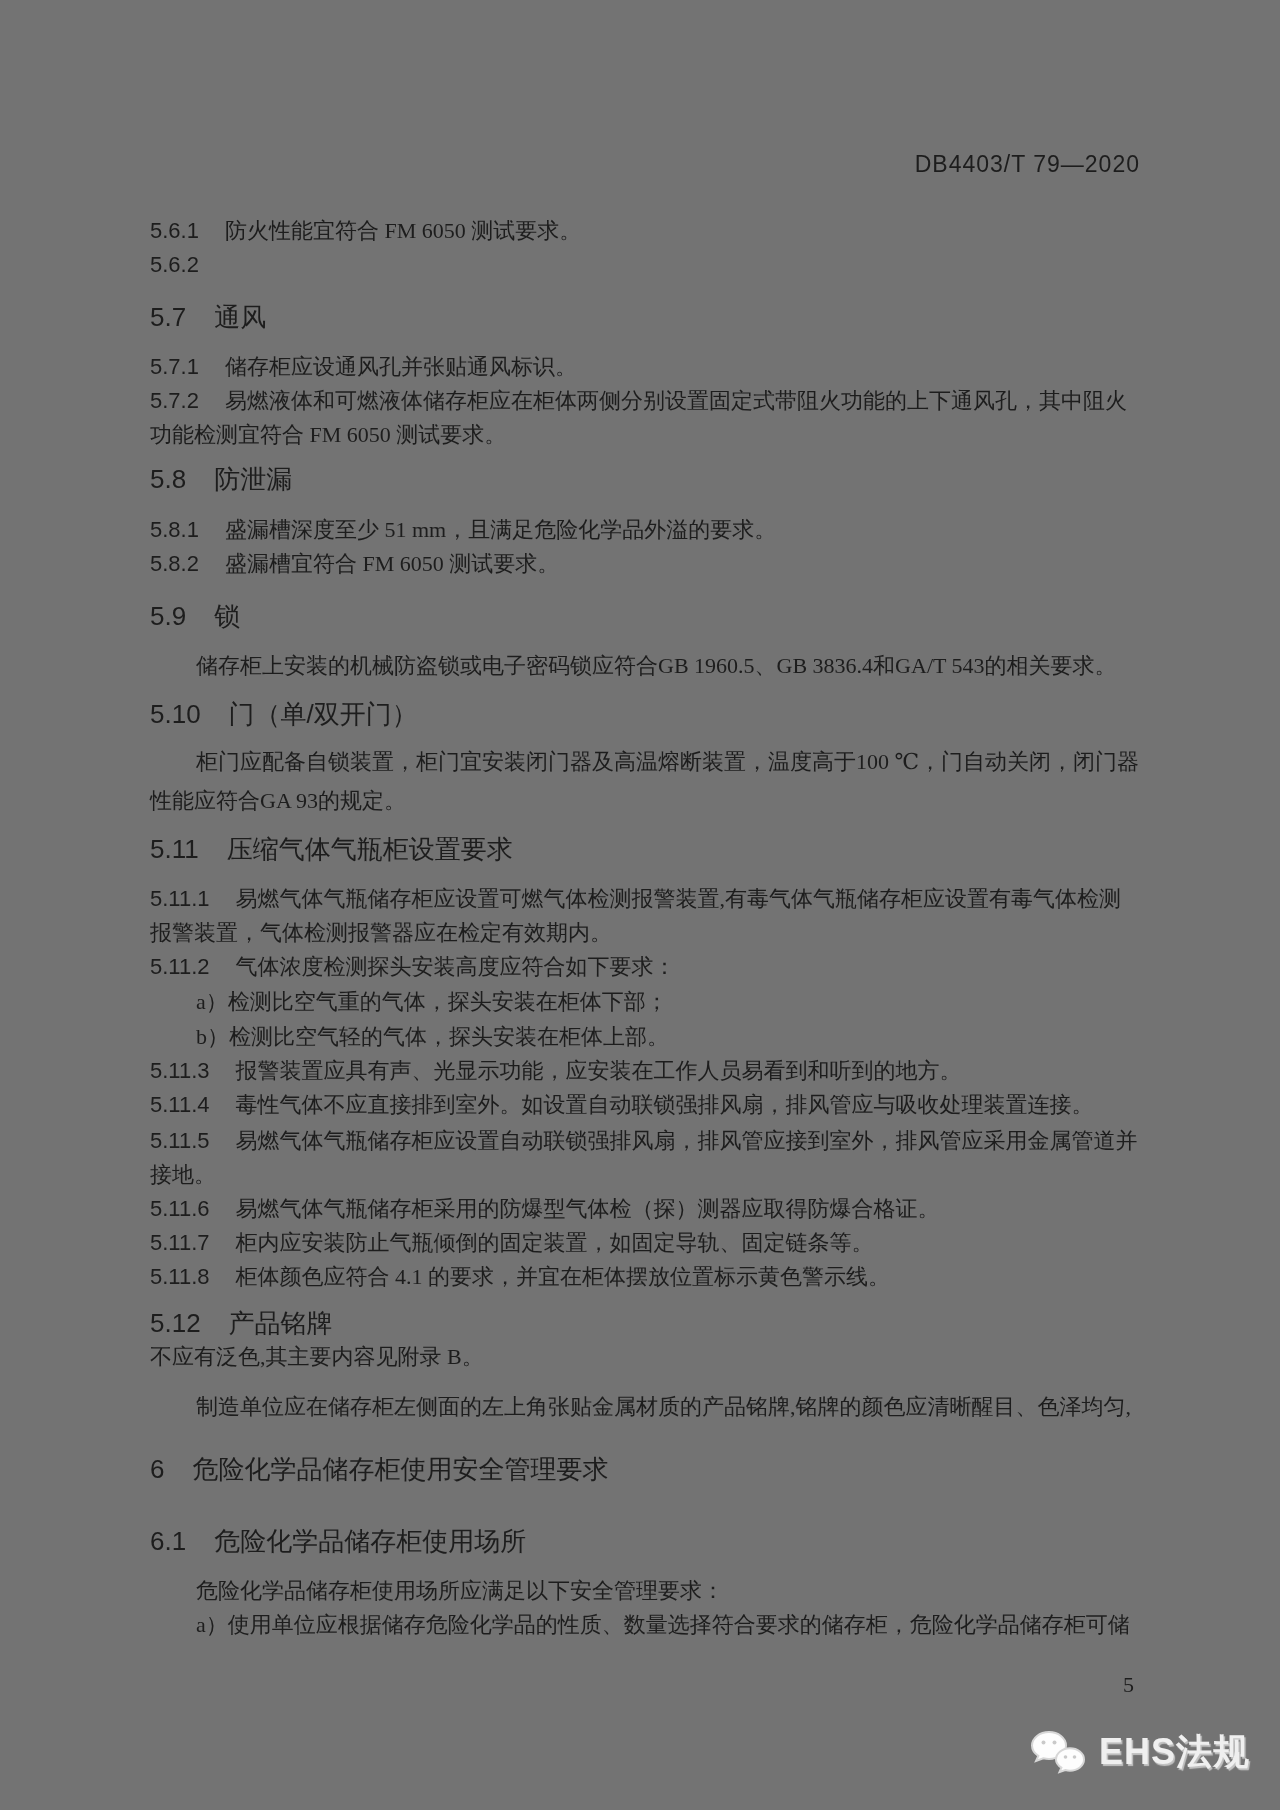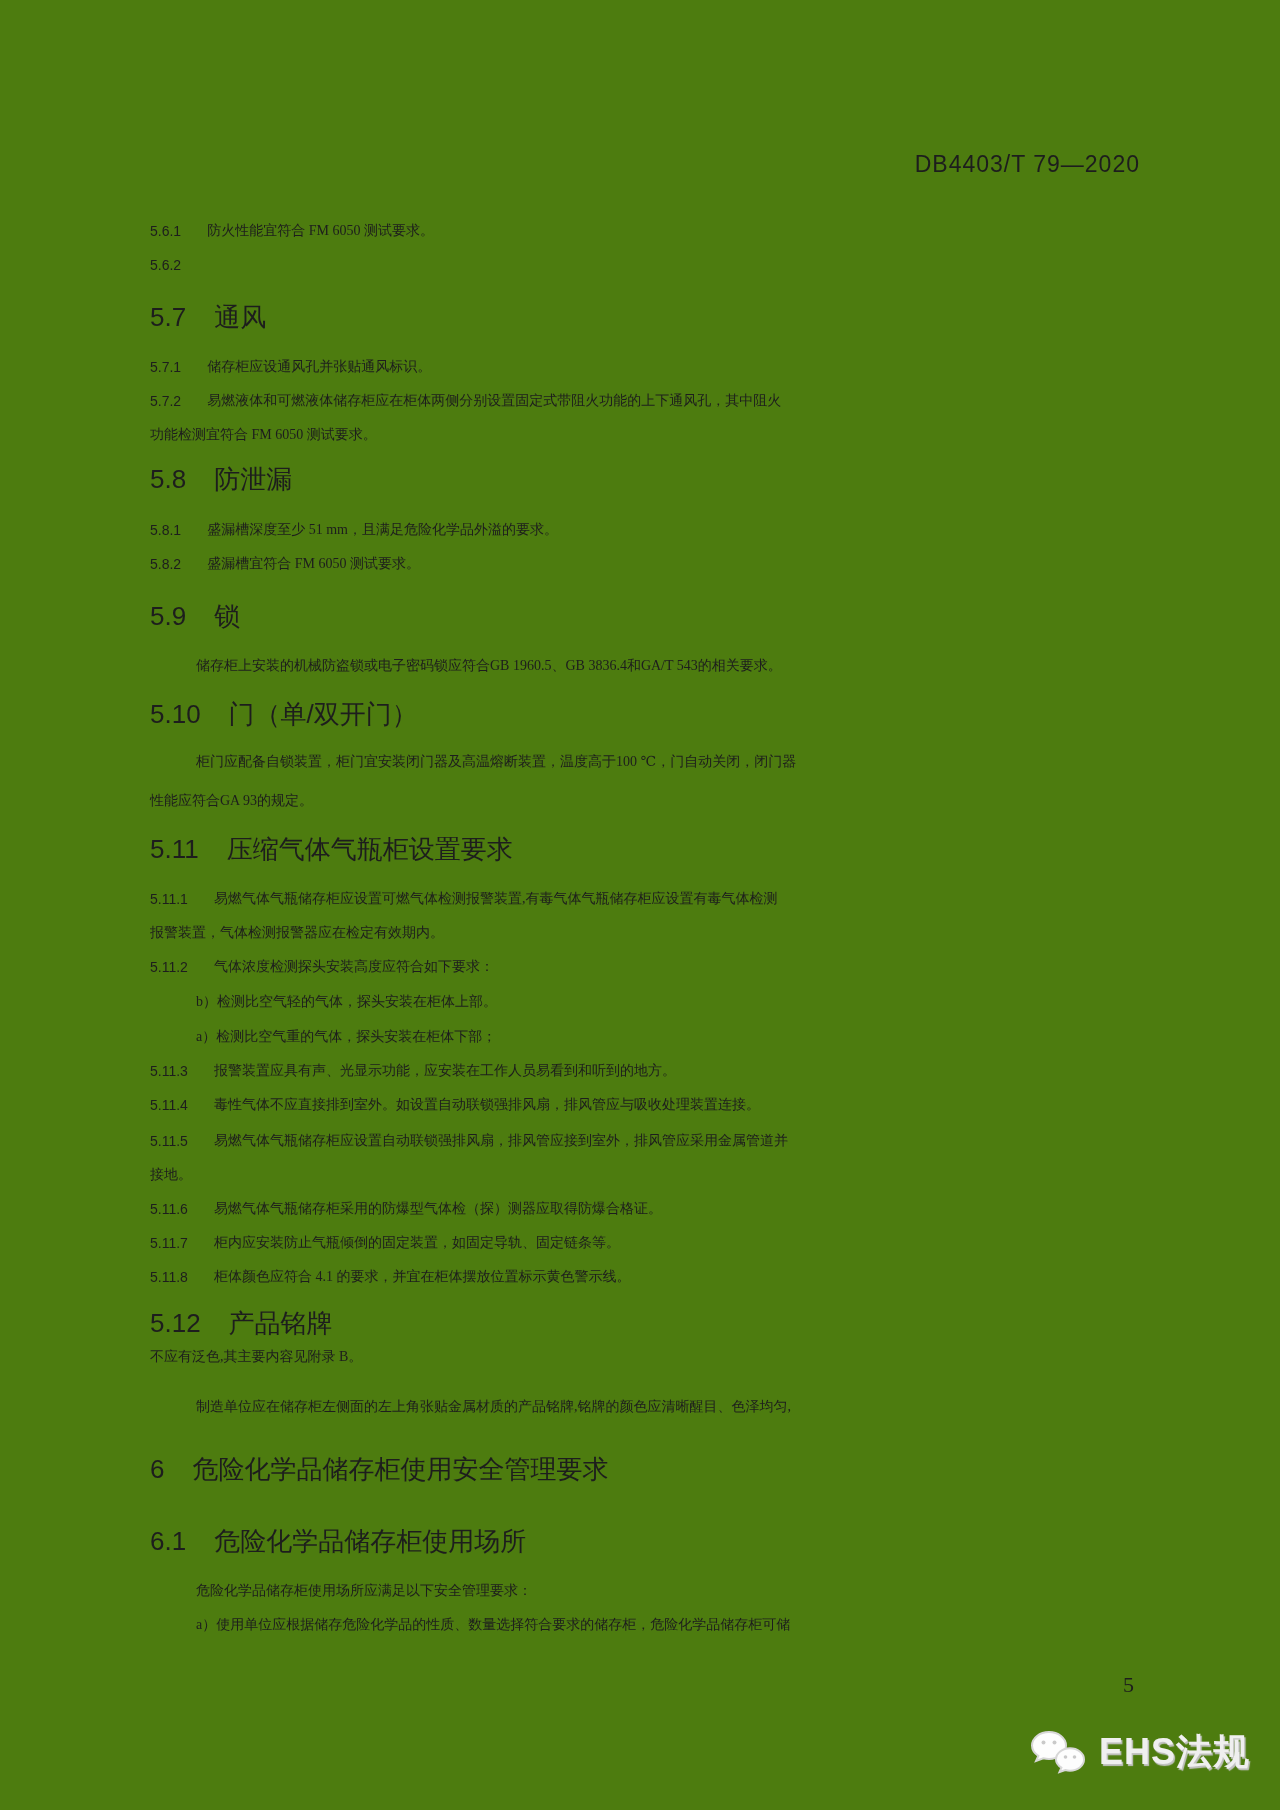--- a/index.html
+++ b/index.html
@@ -1,35 +1,35 @@
 <!DOCTYPE html>
 <html><head>
 <meta charset="utf-8">
 <style>
   html,body{margin:0;padding:0;background:#ffffff;}
   .page{
     position:relative;
     width:1280px;height:1810px;
-    background:#4d7c0f;
+    background:#737373;
     box-sizing:border-box;
     padding:150px 140px 0 150px;
     overflow:hidden;
     color:#1d1d1d;
     font-family:"Liberation Serif","DejaVu Serif",serif;
   }
   .doc-header{
     text-align:right;
     font-family:"Liberation Sans","DejaVu Sans",sans-serif;
     font-size:23px;
     line-height:28px;
     letter-spacing:1px;
     white-space:nowrap;
   }
   .line{
-    font-size:14px;
+    font-size:22px;
     line-height:34px;
     white-space:nowrap;
   }
   .clause{display:flex;}
   .clause .num{
     font-family:"Liberation Sans","DejaVu Sans",sans-serif;
     margin-right:26px;
     flex:0 0 auto;
   }
   .heading{
@@ -130,22 +130,22 @@
 
   <div class="line clause" style="margin-top:16px">
     <span class="num">5.11.1</span>
     <span>易燃气体气瓶储存柜应设置可燃气体检测报警装置,有毒气体气瓶储存柜应设置有毒气体检测</span>
   </div>
   <div class="line cont">报警装置，气体检测报警器应在检定有效期内。</div>
   <div class="line clause">
     <span class="num">5.11.2</span>
     <span>气体浓度检测探头安装高度应符合如下要求：</span>
   </div>
+  <div class="line indent" style="margin-top:1px">a）检测比空气重的气体，探头安装在柜体下部；</div>
   <div class="line indent" style="margin-top:1px">b）检测比空气轻的气体，探头安装在柜体上部。</div>
-  <div class="line indent" style="margin-top:1px">a）检测比空气重的气体，探头安装在柜体下部；</div>
   <div class="line clause">
     <span class="num">5.11.3</span>
     <span>报警装置应具有声、光显示功能，应安装在工作人员易看到和听到的地方。</span>
   </div>
   <div class="line clause">
     <span class="num">5.11.4</span>
     <span>毒性气体不应直接排到室外。如设置自动联锁强排风扇，排风管应与吸收处理装置连接。</span>
   </div>
   <div class="line clause" style="margin-top:2px">
     <span class="num">5.11.5</span>

